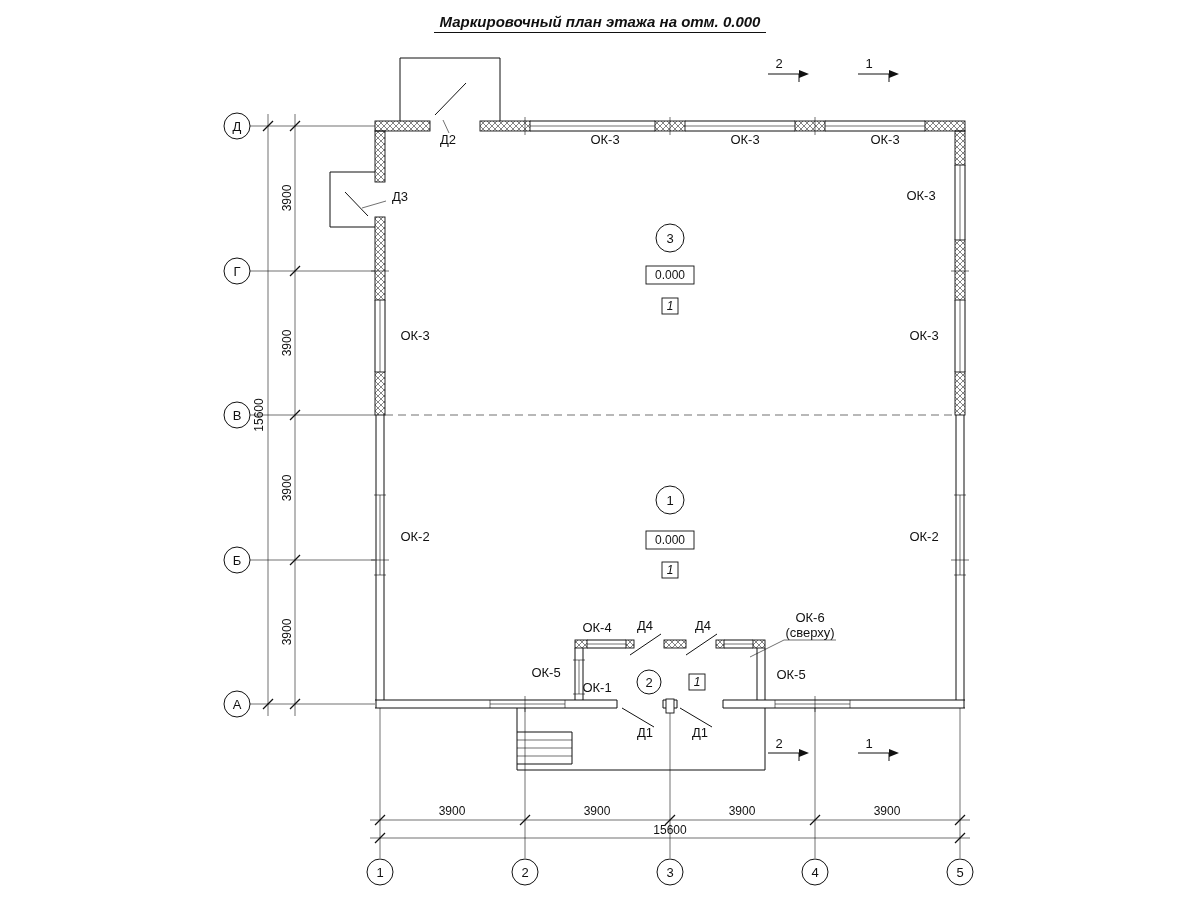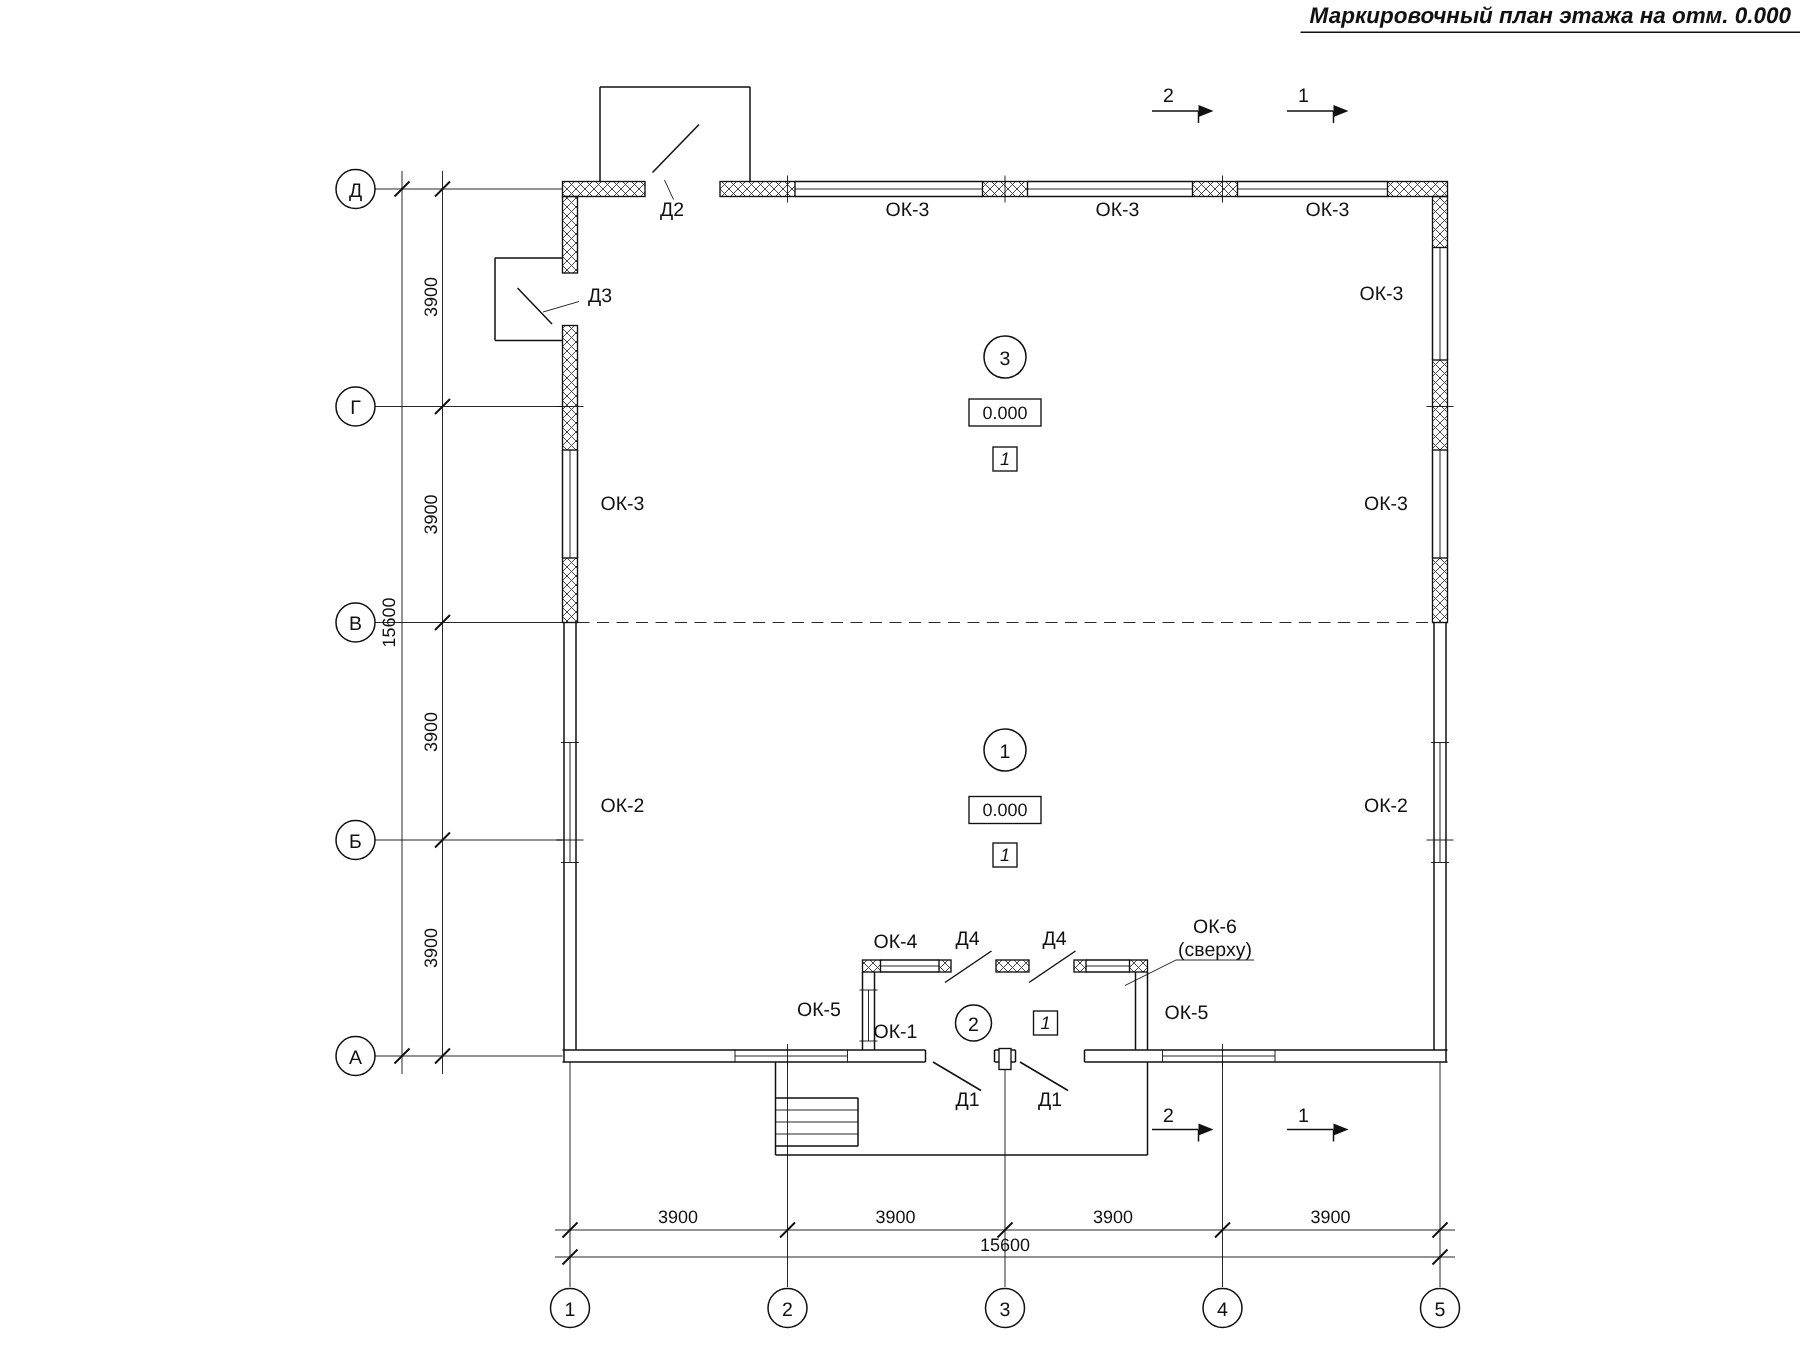--- a/index.html
+++ b/index.html
@@ -1,18 +1,18 @@
 <!DOCTYPE html>
 <html><head>
 <meta charset="utf-8">
 <style>
   html,body{margin:0;padding:0;background:#fff;}
   .stage{position:relative;width:1200px;height:900px;background:#fff;overflow:hidden;
          font-family:"Liberation Sans",sans-serif;color:#111;}
-  .plan-title{position:absolute;top:2px;left:0;width:100%;text-align:right;}
+  .plan-title{position:absolute;top:13px;left:0;width:100%;text-align:center;}
   .plan-title span{display:inline-block;font-style:italic;font-weight:bold;font-size:15px;
          border-bottom:1.5px solid #111;padding:0 6px 2px;}
   svg{position:absolute;left:0;top:0;}
   svg text{font-family:"Liberation Sans",sans-serif;font-size:13px;fill:#111;}
   .dim{font-size:12px;}
   .fin{font-style:italic;font-size:12px;}
   .t-thin{stroke:#111;stroke-width:1;fill:none;}
   .t-xthin{stroke:#111;stroke-width:0.6;fill:none;}
   .dash{stroke-dasharray:8 5;}
   .tick{stroke:#111;stroke-width:1.3;}

